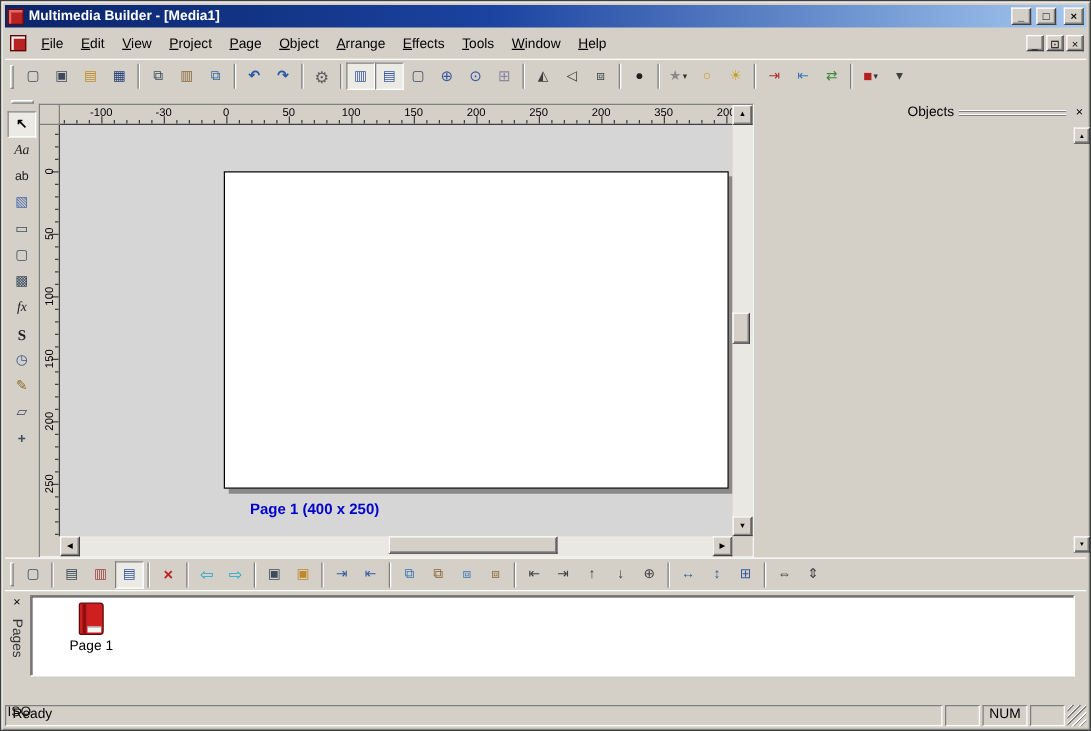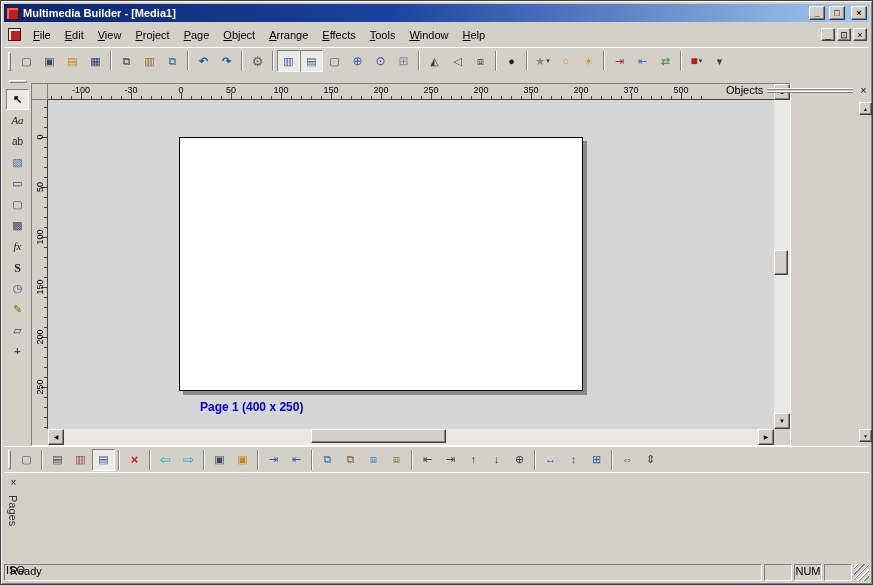--- a/index.html
+++ b/index.html
@@ -38,21 +38,21 @@
   .tb-btn.pressed{border:1px solid;border-color:#808080 #fff #fff #808080;background:#eceae5}
   .tb-btn .dd{font-size:7px;margin-left:1px;color:#333}
   .tb-sep{width:2px;height:20px;border-left:1px solid #808080;border-right:1px solid #fff;margin:0 3px}
   
   .main{position:absolute;left:3px;top:74px;right:3px;height:371px}
   .toolbox{position:absolute;left:0;top:2px;width:27px;bottom:0;display:flex;flex-direction:column;align-items:center;padding-top:3px}
   .grip-h{width:18px;height:3px;border:1px solid;border-color:#fff #808080 #808080 #fff;margin-bottom:6px}
   .tool-btn{width:23px;height:21px;display:flex;align-items:center;justify-content:center;color:#222}
   .tool-btn .glyph{font-size:11px;line-height:1}
   .tool-btn.pressed{border:1px solid;border-color:#808080 #fff #fff #808080;background:#eceae5}
-  .canvas-region{position:absolute;left:27px;top:8px;width:760px;bottom:0;background:#d4d0c8;
+  .canvas-region{position:absolute;left:27px;top:8px;width:572px;bottom:0;background:#d4d0c8;
     border:1px solid;border-color:#808080 #fff #fff #808080}
   .corner-tl{position:absolute;left:0;top:0;width:16px;height:16px;border-right:1px solid #808080;border-bottom:1px solid #808080}
   .hruler{position:absolute;left:16px;top:0;right:16px;height:16px;border-bottom:1px solid #404040;overflow:hidden}
   .vruler{position:absolute;left:0;top:16px;width:16px;bottom:16px;border-right:1px solid #404040;overflow:hidden}
   .htick{position:absolute;bottom:0;width:1px;height:3px;background:#404040}
   .htick.major{height:6px}
   .hlabel{position:absolute;top:1px;width:24px;text-align:center;font-size:9px;color:#000}
   .vtick{position:absolute;right:0;height:1px;width:3px;background:#404040}
   .vtick.major{width:6px}
   .vlabel{position:absolute;left:0;width:15px;height:22px;line-height:22px;text-align:center;
@@ -101,21 +101,21 @@
   .page-item{position:absolute;left:18px;top:5px;width:60px;text-align:center;font-size:11px;color:#000}
   .book{position:relative;width:20px;height:26px;margin:0 auto 3px;background:#cf1f1f;border:1px solid #5a0a0a;
     border-radius:2px 3px 3px 2px}
   .book::before{content:"";position:absolute;left:2px;top:0;bottom:0;width:3px;background:#8c1010}
   .book::after{content:"";position:absolute;left:6px;right:1px;bottom:1px;height:4px;background:#f6f6f6;border-top:1px solid #999}
   
   .statusbar{position:absolute;left:3px;right:3px;bottom:3px;height:17px;display:flex;gap:2px;font-size:11px;color:#000}
   .sb-panel{border:1px solid;border-color:#808080 #fff #fff #808080;display:flex;align-items:flex-start;padding:0 5px}
   .sb-ready{flex:1}
   .sb-small{width:28px}
-  .sb-num{width:28px;justify-content:center}
+  .sb-num{width:36px;justify-content:center}
   .resize-grip{width:15px;background:repeating-linear-gradient(135deg,#d4d0c8 0 2px,#fff 2px 3px,#808080 3px 4px)}
   .artifact{position:absolute;left:5px;top:563px;font-size:11px;color:#111;z-index:9}
 </style>
 </head>
 <body>
 
 <div class="window">
 
   <div class="titlebar">
     <div class="app-icon"></div>
@@ -567,20 +567,26 @@
           <span class="glyph" style="color: rgb(64, 64, 64);">⇕</span>
         </div>
       </div>
   </div>
 
   <div class="pages">
     <div class="pages-close">
         <span>×</span>
       </div>
     <div class="pages-label">Pages</div>
+    <div class="pages-content">
+      <div class="page-item">
+        <div class="book"></div>
+        <div>Page 1</div>
+      </div>
+    </div>
   </div>
 
   <div class="statusbar">
     <div class="sb-panel sb-ready">
         <span>Ready</span>
       </div>
     <div class="sb-panel sb-small"></div>
     <div class="sb-panel sb-num">
         <span>NUM</span>
       </div>

